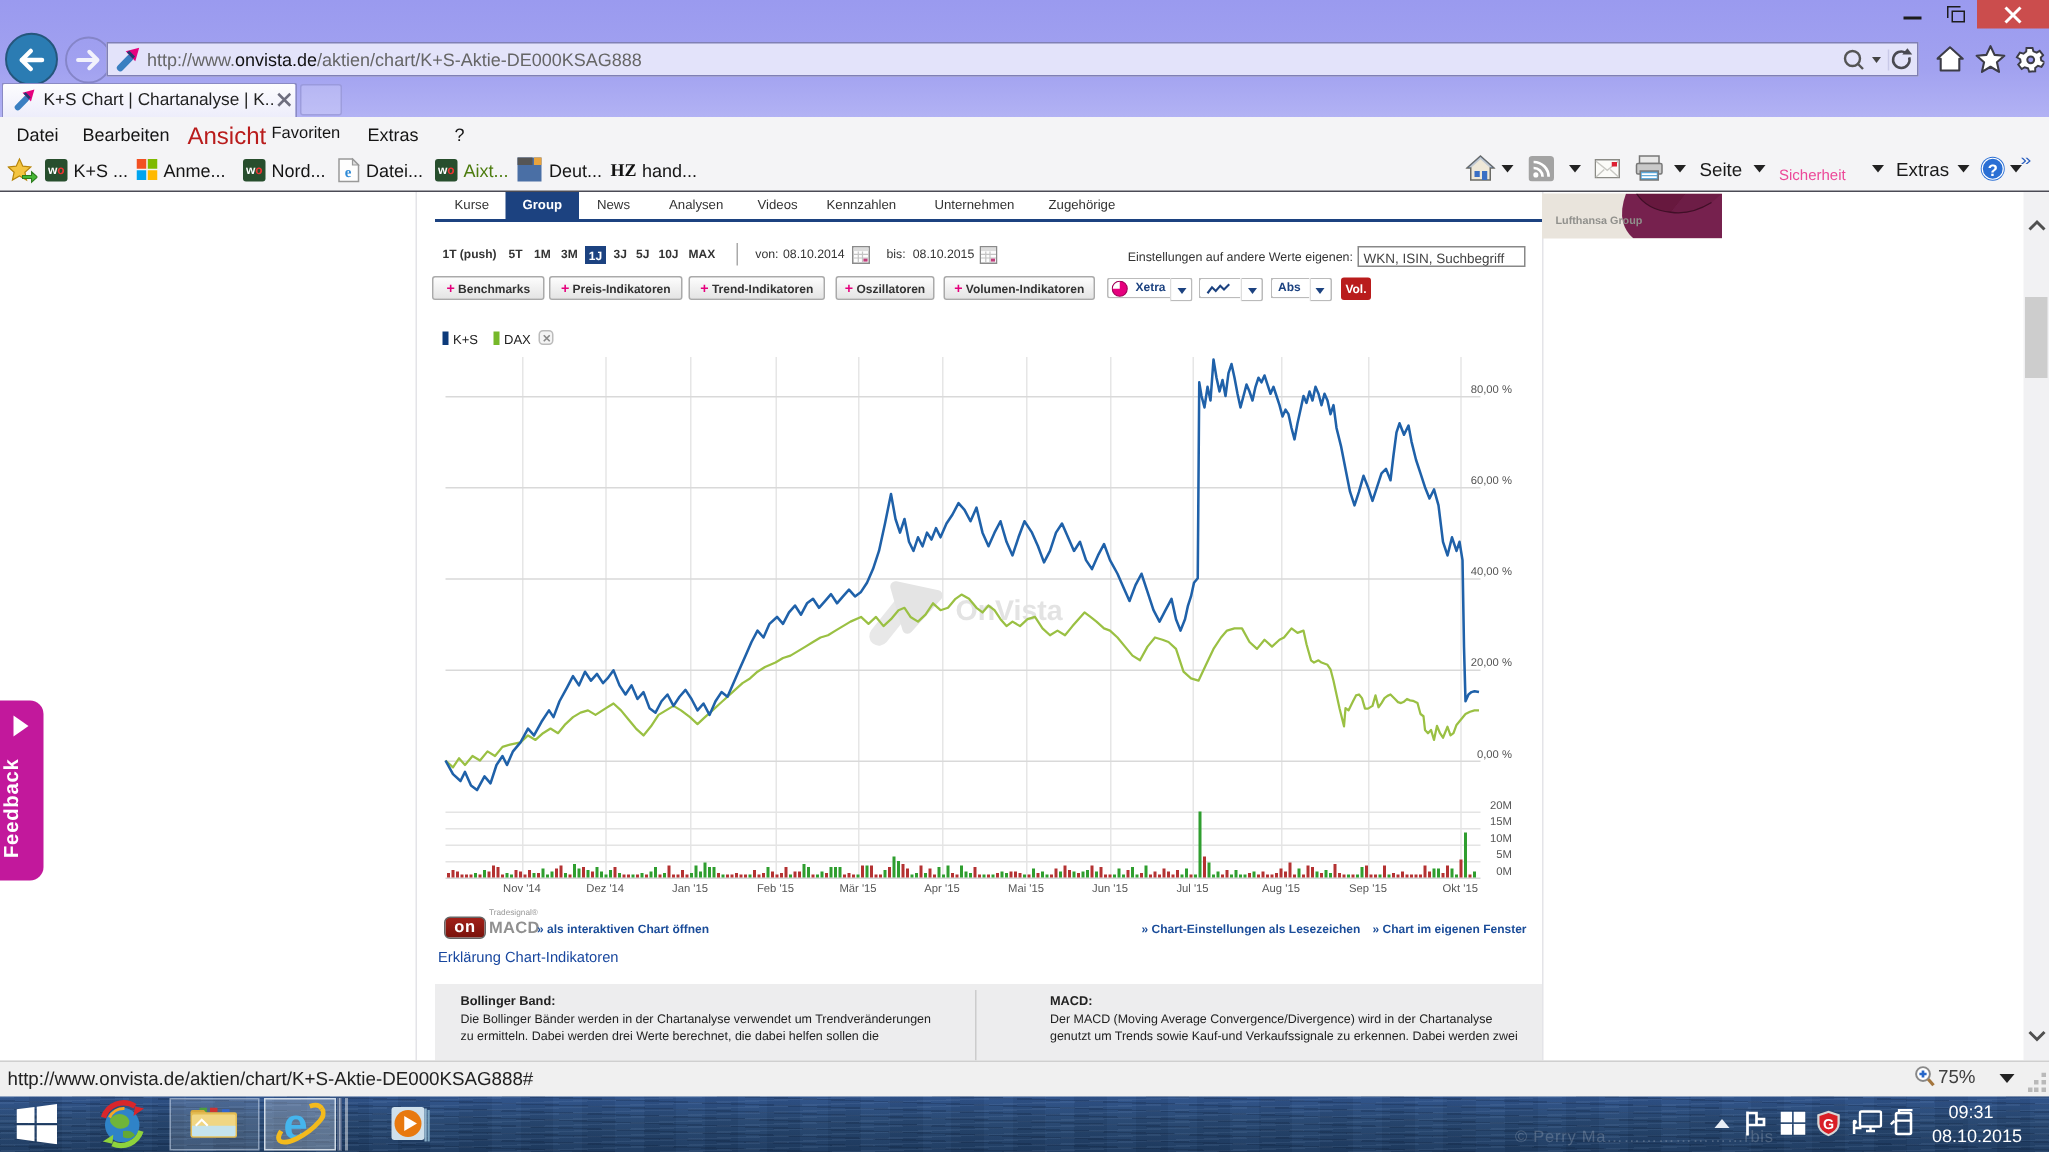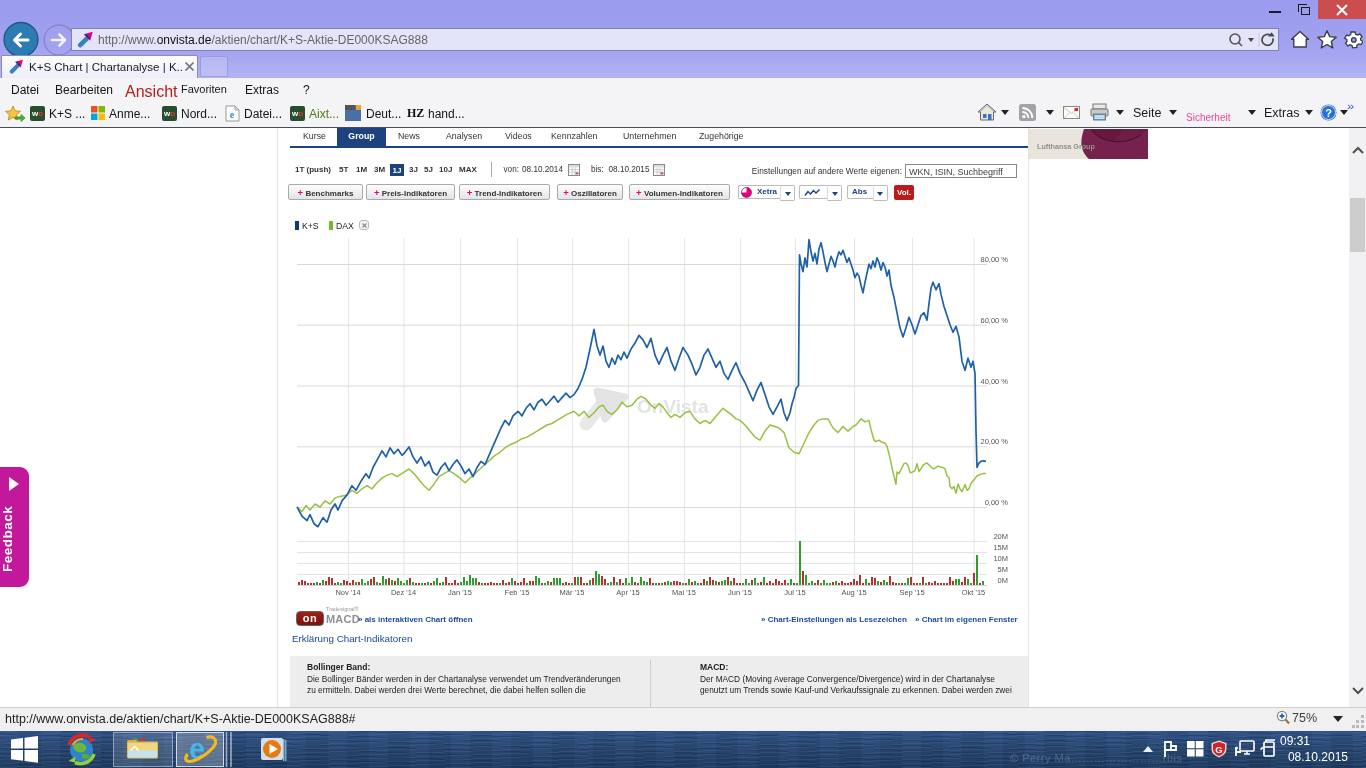--- a/index.html
+++ b/index.html
@@ -653,15 +653,15 @@
 <rect x="5" y="1" width="14" height="10" rx="1" fill="none" stroke="#fff" stroke-width="1.6"></rect>
 <path d="M9 14 L15 14 M12 11 L12 14" stroke="#fff" stroke-width="1.6"></path>
 <path d="M1 8 L1 16 M1 12 L6 12" stroke="#fff" stroke-width="1.8"></path>
 <circle cx="1.5" cy="8" r="1.5" fill="#fff"></circle>
 </svg>
 <svg class="ab" style="left:1259px;top:739px" width="18" height="19">
 <rect x="5" y="3" width="10" height="14" rx="1" fill="none" stroke="#fff" stroke-width="1.7"></rect>
 <path d="M7 3 L7 1 L16 1 M5 8 L15 8" stroke="#fff" stroke-width="1.5" fill="none"></path>
 <path d="M1 10 L3.5 7.5 L4.5 9 L2 11.2 Z" fill="#fff"></path>
 </svg>
-<div class="ab" style="left:1280px;top:734px;width:68px;height:14px;font-size:12px;color:#fff;text-align:left">09:31</div>
+<div class="ab" style="left:1280px;top:734px;width:68px;height:14px;font-size:12px;color:#fff;text-align:center">09:31</div>
 <div class="ab" style="left:1280px;top:750px;width:68px;height:14px;font-size:12px;color:#fff;text-align:right">08.10.2015</div>
 <div class="ab" style="left:1010px;top:752px;font-size:11px;color:rgba(255,255,255,0.20);letter-spacing:0.5px">© Perry Ma……………………rbis</div>
 
 </body></html>

